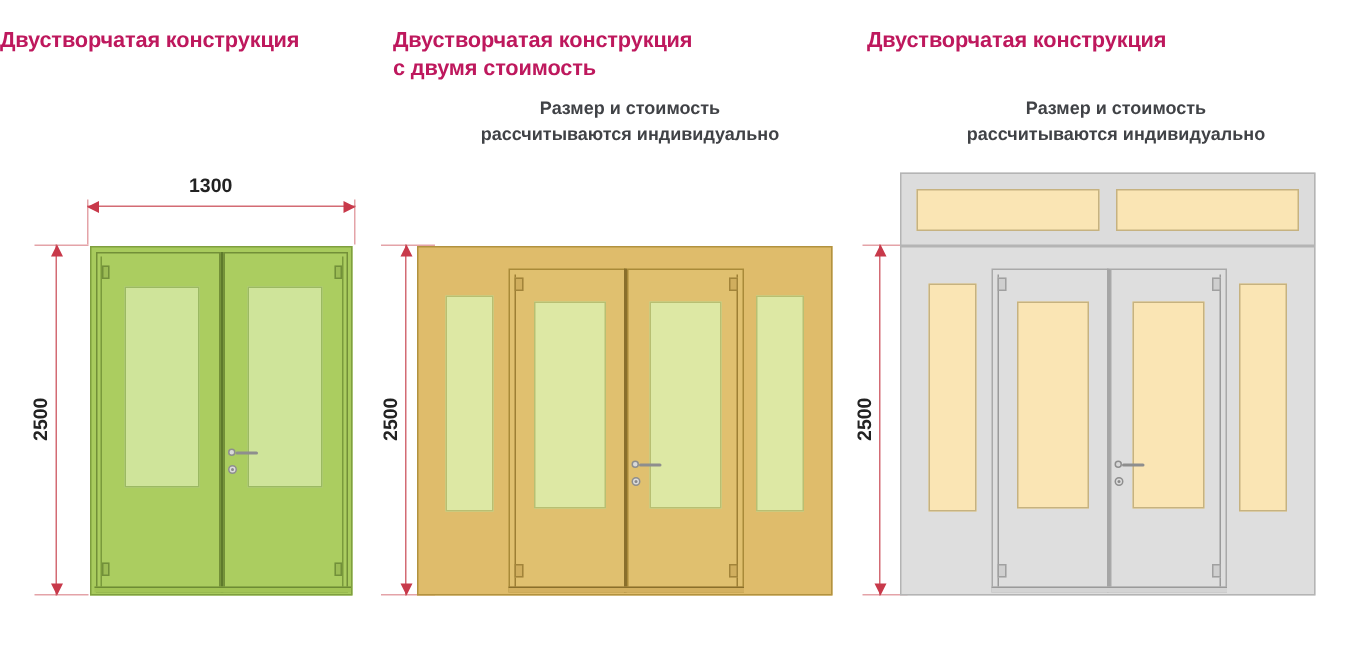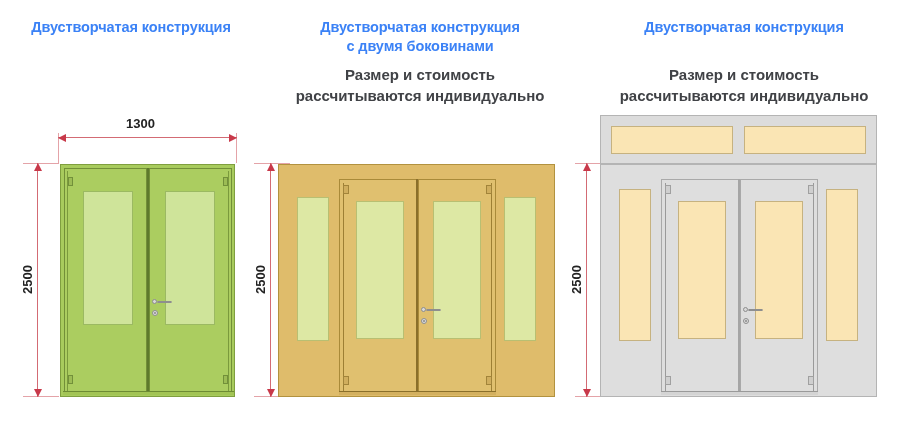--- a/index.html
+++ b/index.html
@@ -22,37 +22,36 @@
     height: 430px;
   }
   #panel-1 { left: 0px;   width: 262px; }
   #panel-2 { left: 262px; width: 316px; }
   #panel-3 { left: 578px; width: 332px; }
 
   .title {
     position: absolute;
     left: 0;
     width: 100%;
-    text-align: center;
     font-size: 14.5px;
     font-weight: bold;
-    color: #3b82f6;
+    color: #be185d;
     line-height: 1.32;
     letter-spacing: -0.1px;
   }
   #panel-1 .title { top: 18px; }
   #panel-2 .title { top: 18px; }
   #panel-3 .title { top: 18px; }
 
   .subtitle {
     position: absolute;
     left: 0;
     width: 100%;
     text-align: center;
-    font-size: 15px;
+    font-size: 12px;
     font-weight: bold;
     color: #404246;
     line-height: 1.42;
   }
   #panel-2 .subtitle { top: 64px; }
   #panel-3 .subtitle { top: 64px; }
 
   .dim-h {
     position: absolute;
     height: 1px;
@@ -208,21 +207,21 @@
     <div class="mullion" style="left:86px; top:3px; width:2px; height:227px; background:#5e7a2c;"></div>
 
     <div class="threshold" style="left:2px; bottom:1px; width:171px; height:4px; background:#a2c455; border-top:1px solid #6d8b34;"></div>
   </div>
 </div>
 
 <div class="panel" id="panel-2">
 
   <div class="title">
     <div>Двустворчатая конструкция</div>
-    <div>с двумя боковинами</div>
+    <div>с двумя стоимость</div>
   </div>
   <div class="subtitle">
     <div>Размер и стоимость</div>
     <div>рассчитываются индивидуально</div>
   </div>
 
   <div>
     <div class="dim-ext" style="left:-8px; top:163px; width:36px; height:1px;"></div>
     <div class="dim-ext" style="left:-8px; top:396px; width:36px; height:1px;"></div>
     <div class="dim-v" style="left:8px; top:163px; height:234px;"></div>

